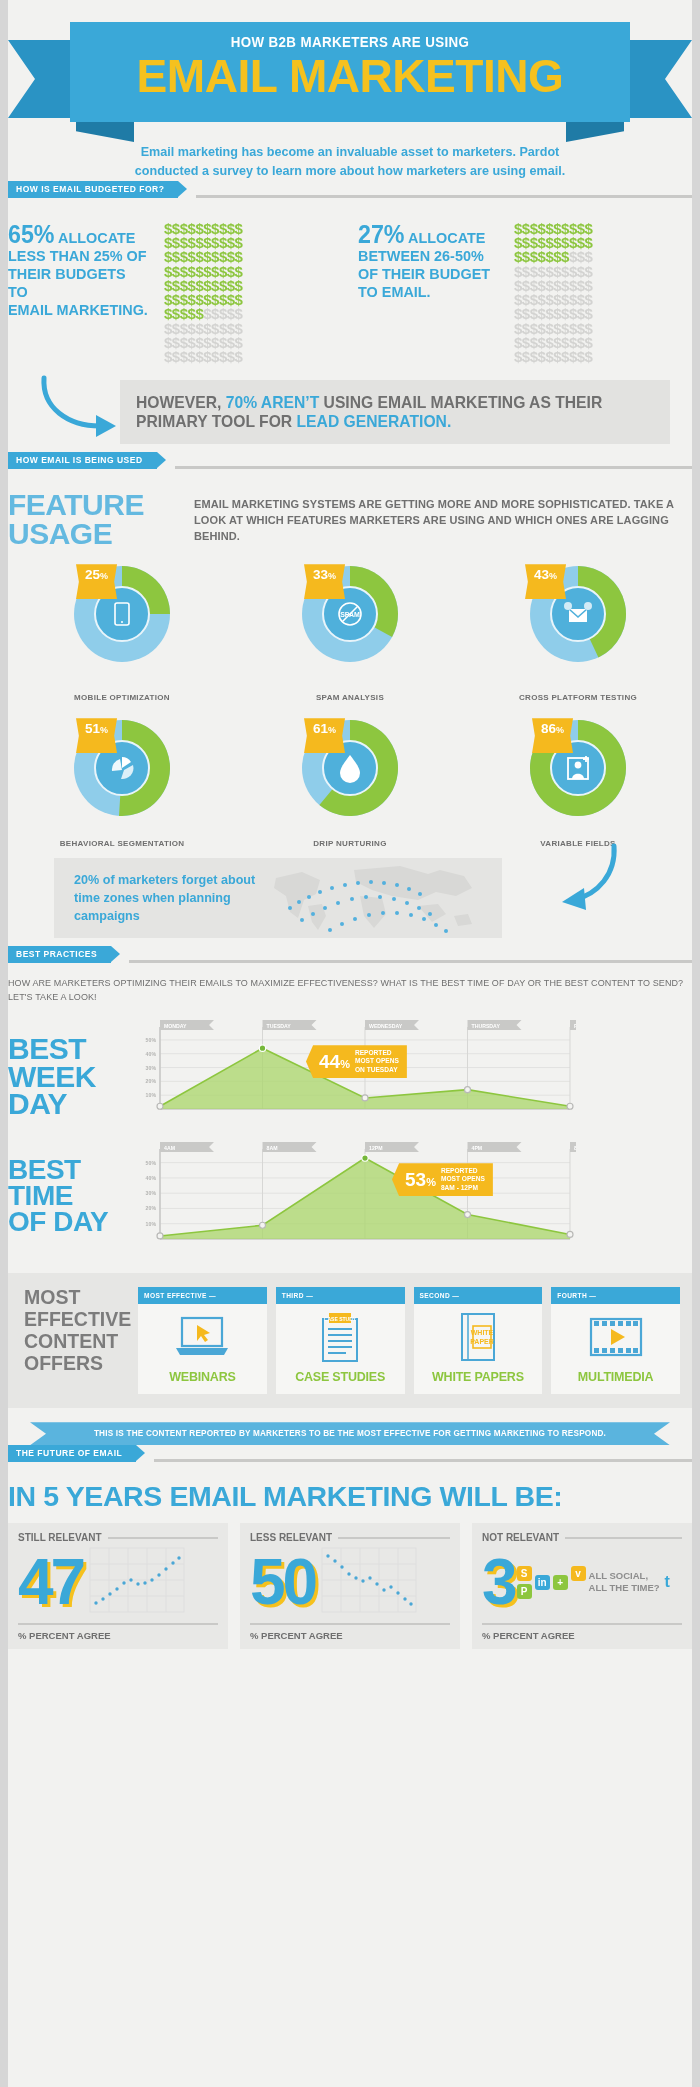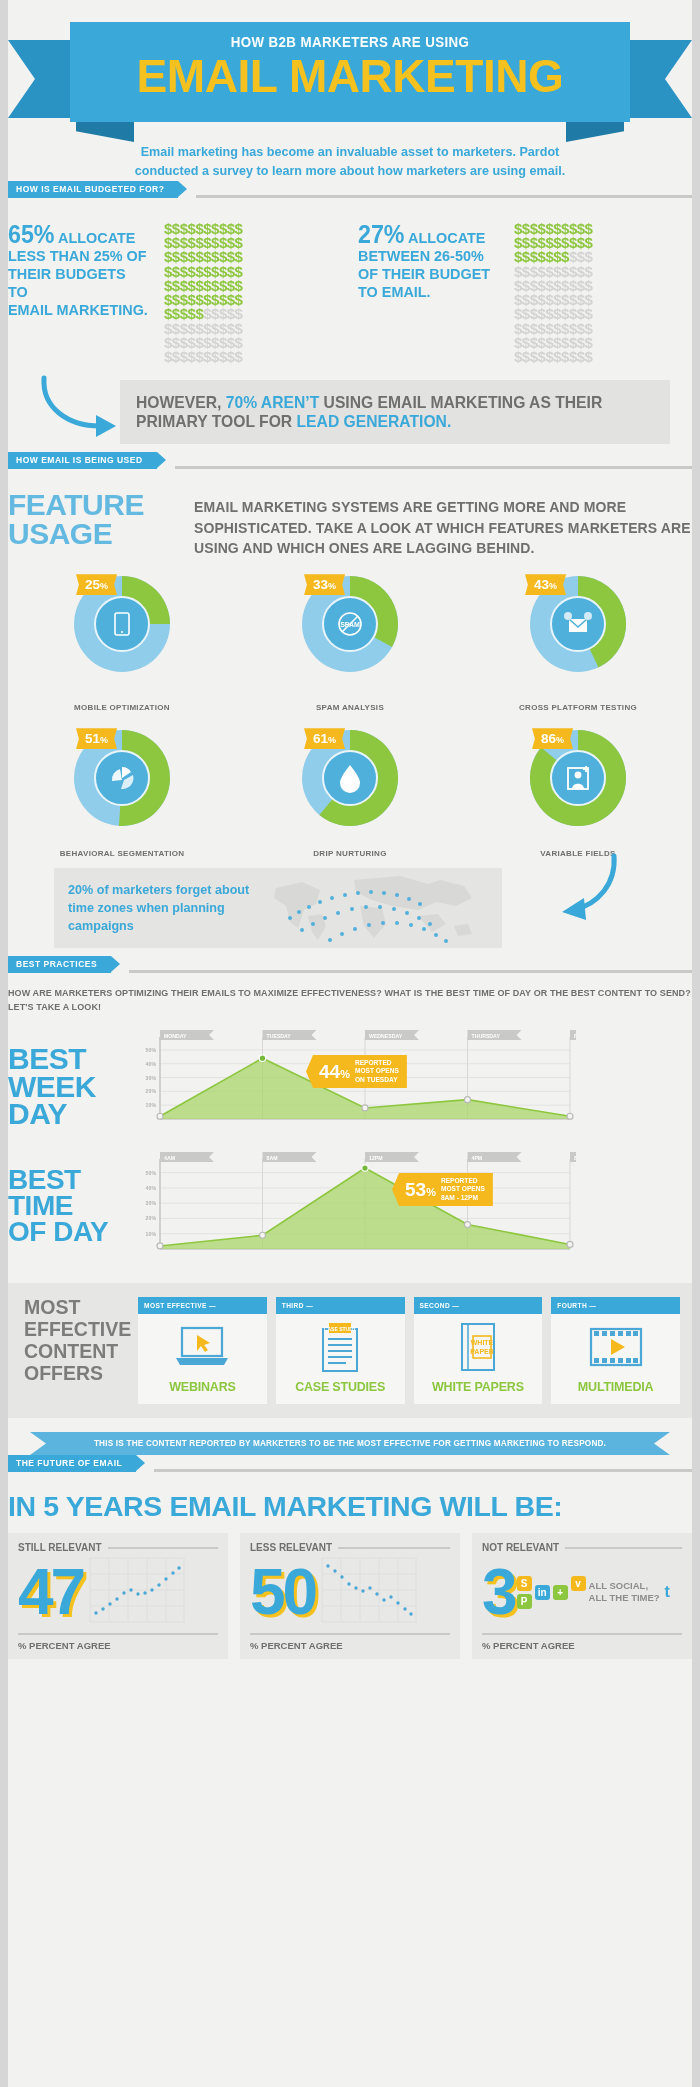--- a/index.html
+++ b/index.html
@@ -83,50 +83,50 @@
     background: #e2e2e0; display: flex; align-items: center; padding: 0 16px;
   }
   .however-txt { color: #6f6f6f; font-size: 16.5px; font-weight: bold; line-height: 1.18;
                  transform: scaleX(.95); transform-origin: left; }
   .however-txt .hl { color: #3aa8d8; }
 
   
   .feature-head { display: flex; align-items: flex-start; margin-top: 22px; }
   .feature-title { color: #64b9e0; font-size: 30px; font-weight: bold; line-height: .95;
                    width: 186px; letter-spacing: -.5px; }
-  .feature-desc { color: #6f6f6f; font-size: 14px; line-height: 1.45; font-weight: bold;
+  .feature-desc { color: #6f6f6f; font-size: 11px; line-height: 1.45; font-weight: bold;
                   padding-top: 6px; flex: 1; letter-spacing: .1px; }
 
   .pies { display: flex; margin-top: 14px; }
   .pie-cell { flex: 1; position: relative; height: 140px; }
   .pie-cell.r2 { height: 132px; }
   .pie-holder { position: relative; width: 104px; height: 104px; margin: 0 auto; }
   .pie-holder svg { display: block; }
   .pie-label {
     position: absolute; bottom: 0; left: 0; right: 0; text-align: center;
     color: #6f6f6f; font-size: 8px; font-weight: bold; letter-spacing: .3px;
   }
   .pct-badge {
-    position: absolute; top: 2px; height: 21px; background: #f5b91e; color: #fff;
+    position: absolute; top: 2px; height: 35px; background: #f5b91e; color: #fff;
     font-size: 13.5px; font-weight: bold; line-height: 21px; padding: 0 9px;
     clip-path: polygon(0 0, 100% 0, 93% 50%, 100% 100%, 0 100%, 7% 50%);
   }
   .pct-badge span.sm { font-size: 9px; }
 
   
   .tz-wrap { position: relative; margin-top: 10px; height: 88px; }
   .tz-box { position: absolute; left: 46px; width: 448px; top: 0; height: 80px;
             background: #e4e4e2; display: flex; align-items: center; }
   .tz-text { color: #3aa8d8; font-size: 12.6px; font-weight: bold; line-height: 1.45;
-             width: 214px; padding-left: 14px; }
+             width: 214px; padding-left: 20px; }
   .tz-map { position: relative; flex: 1; height: 76px; }
   .tz-arrow { position: absolute; right: 70px; top: -18px; }
 
   
-  .bp-desc { color: #6f6f6f; font-size: 9px; font-weight: bold; line-height: 1.55;
+  .bp-desc { color: #6f6f6f; font-size: 9px; font-weight: normal; line-height: 1.55;
              margin-top: 14px; letter-spacing: .1px; }
 
   .chart-block { display: flex; margin-top: 14px; }
   .chart-side { width: 116px; color: #3aa8d8; font-size: 30px; font-weight: bold;
                 line-height: .92; padding-top: 16px; letter-spacing: -.5px; }
   .chart-side.small { font-size: 28px; }
   .chart-area { flex: 1; position: relative; }
 
   .axis-lbl { fill: #b4b4b2; font-size: 5.2px; font-family: "Liberation Sans", sans-serif; font-weight: bold; }
   .tick-flag-txt { fill: #ffffff; font-size: 5.2px; font-weight: bold; font-family: "Liberation Sans", sans-serif; }

